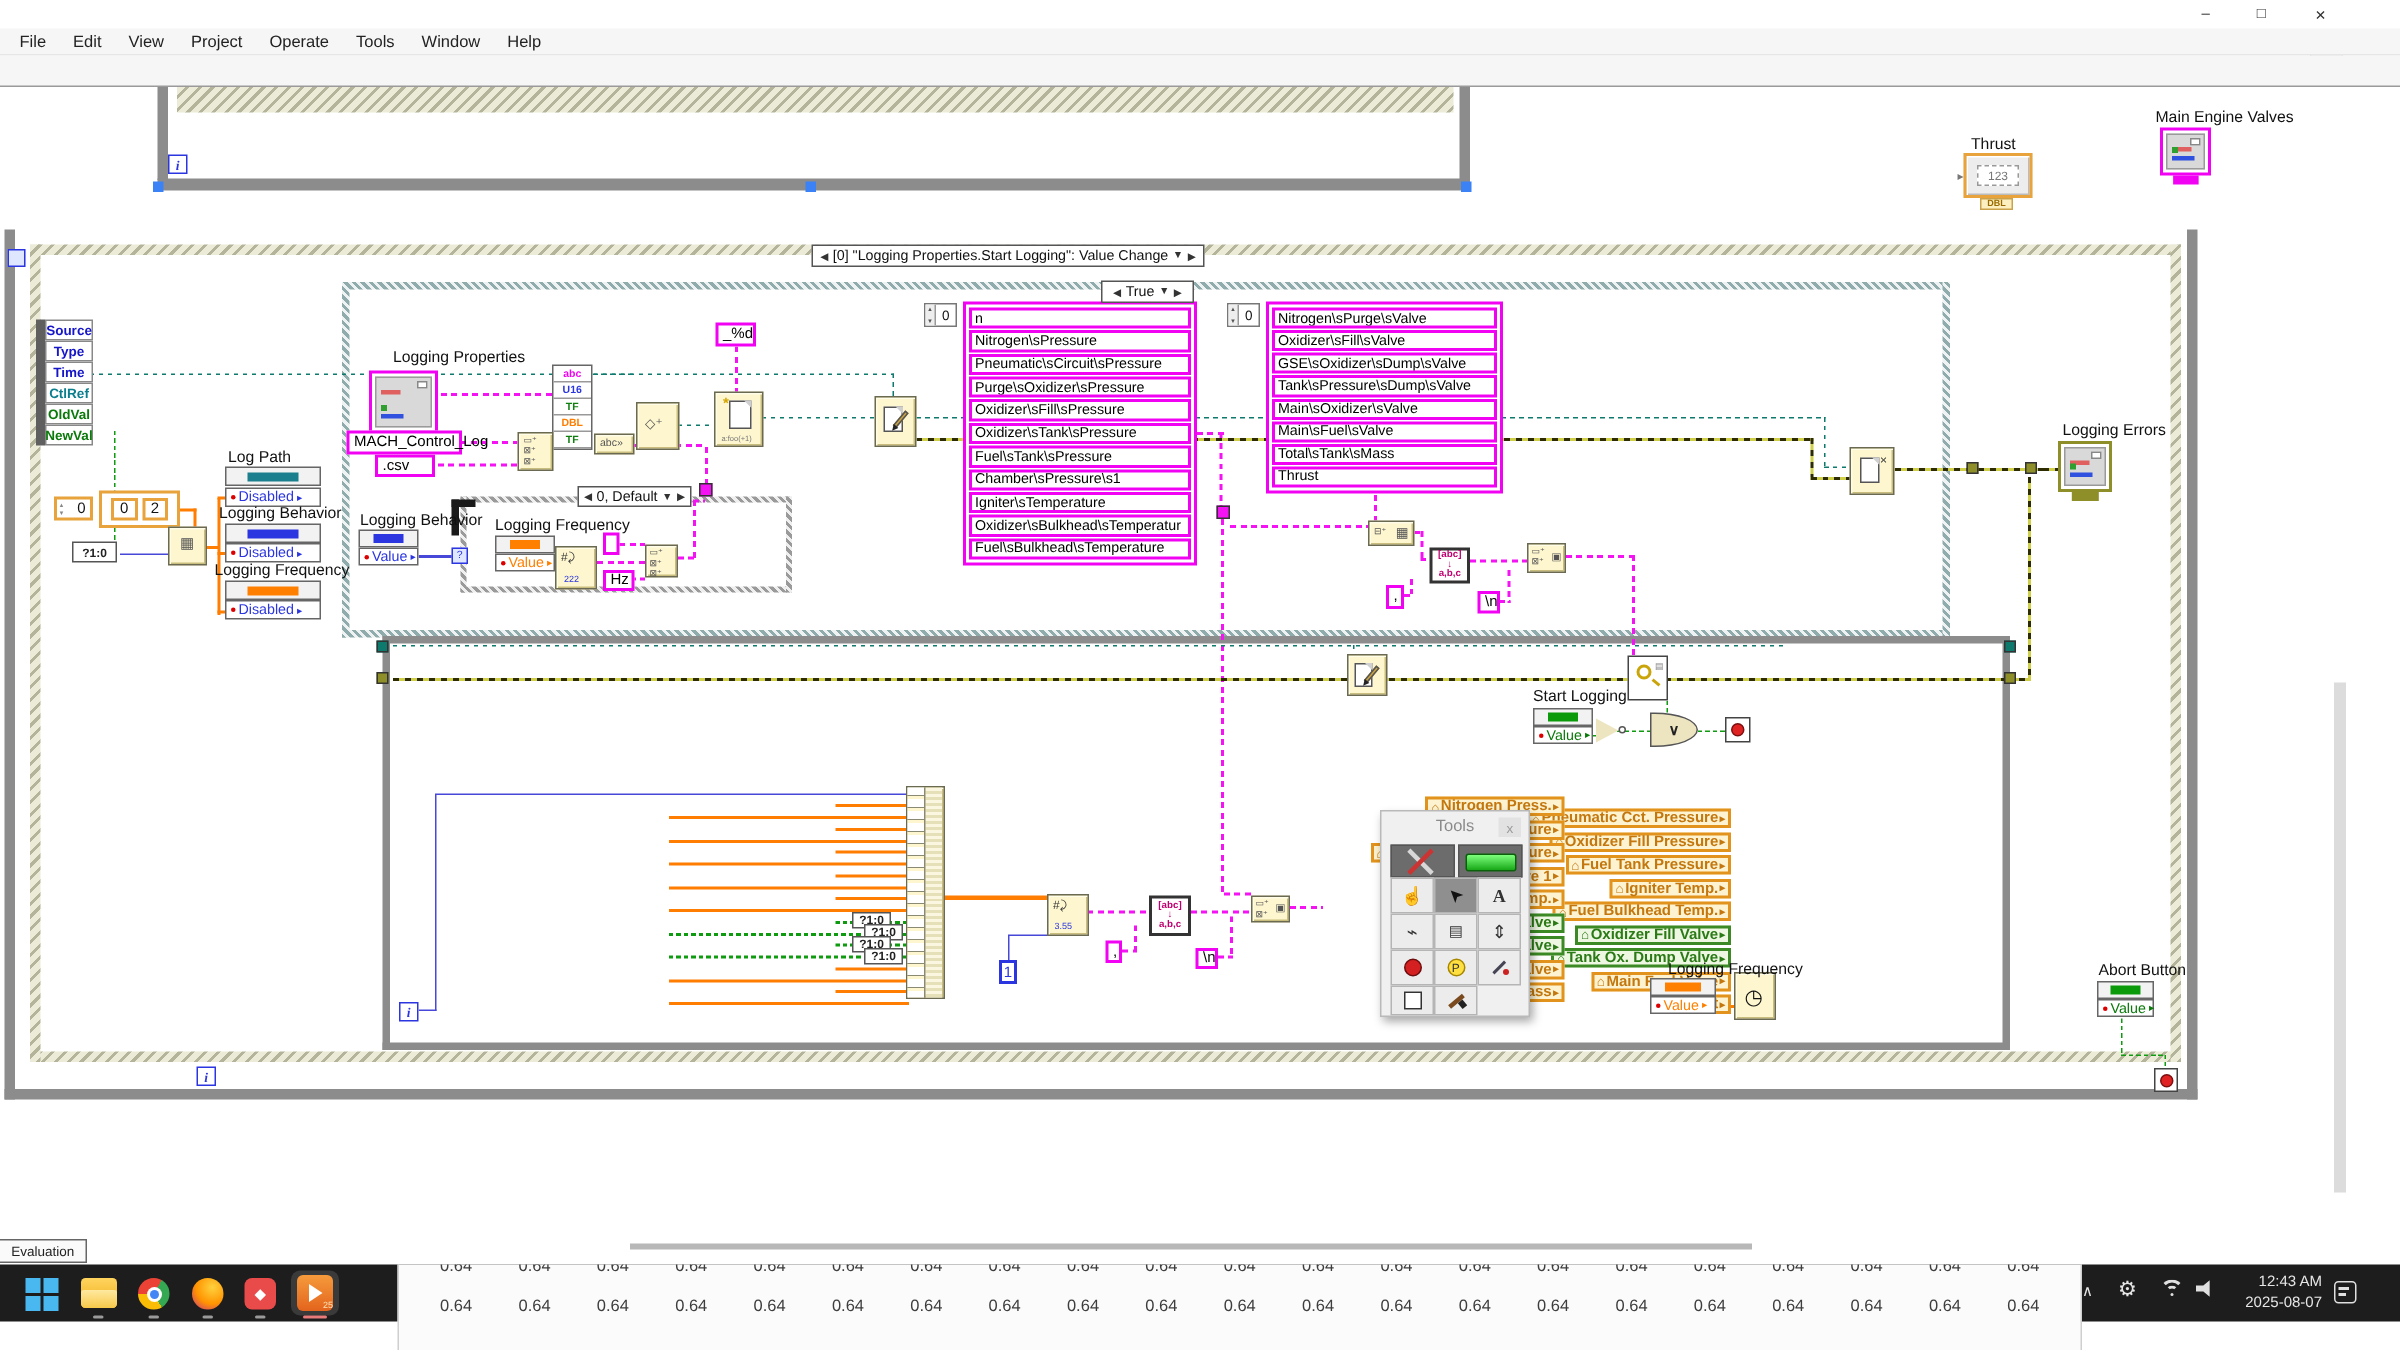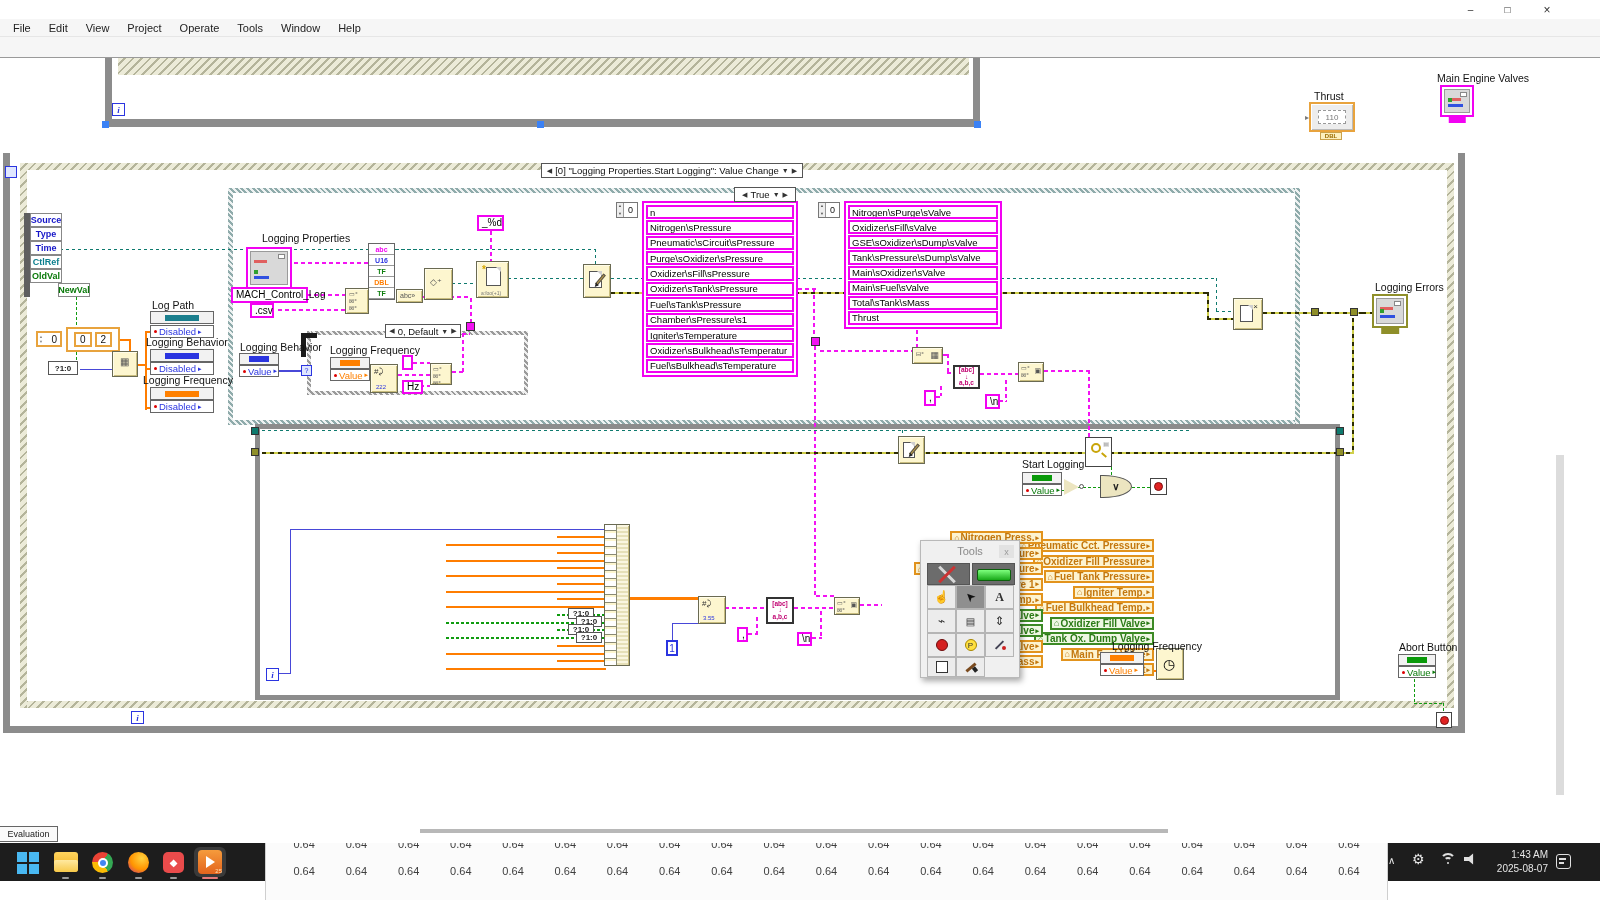--- a/index.html
+++ b/index.html
@@ -162,21 +162,21 @@
   <div class="abs gray" style="left:973px;top:58px;width:7px;height:62px"></div>
   <div class="abs gray" style="left:105px;top:119px;width:875px;height:8px"></div>
   <div class="abs hatch" style="left:118px;top:58px;width:851px;height:17px"></div>
   <div class="iterm" style="left:112px;top:103px">i</div>
   <div class="abs" style="left:102px;top:121px;width:7px;height:7px;background:#3b82f6;z-index:7"></div>
   <div class="abs" style="left:537px;top:121px;width:7px;height:7px;background:#3b82f6;z-index:7"></div>
   <div class="abs" style="left:974px;top:121px;width:7px;height:7px;background:#3b82f6;z-index:7"></div>
 
   <div class="lbl" style="left:1314px;top:90px">Thrust</div>
   <div class="abs" style="left:1309px;top:102px;width:46px;height:30px;border:2px solid #e8a33d;background:#ededed;z-index:6;box-shadow:inset 1px 1px 0 #fff,inset -1px -1px 0 #bbb">
-    <span style="position:absolute;left:7px;top:6px;width:28px;height:14px;background:#fff;border:1px dashed #999;font-size:8px;color:#777;display:flex;align-items:center;justify-content:center">110</span>
+    <span style="position:absolute;left:7px;top:6px;width:28px;height:14px;background:#fff;border:1px dashed #999;font-size:8px;color:#777;display:flex;align-items:center;justify-content:center">123</span>
     <span style="position:absolute;left:-6px;top:9px;font-size:8px;color:#777">▸</span>
   </div>
   <div class="abs" style="left:1320px;top:132px;width:22px;height:8px;background:#fdf0c0;border:1px solid #caa24c;font-size:6px;font-weight:bold;color:#9a6b00;display:flex;align-items:center;justify-content:center;z-index:6">DBL</div>
   <div class="lbl" style="left:1437px;top:72px">Main Engine Valves</div>
   <div class="cluster" style="--c:#f202f2;left:1440px;top:85px;width:34px;height:32px">
       <div class="cin">
         <span class="b1"></span>
         <span class="b2"></span>
         <span class="b3"></span>
         <span class="b4"></span>
@@ -204,21 +204,21 @@
   </div>
   <div class="abs" style="left:5px;top:166px;width:12px;height:12px;border:1px solid #2b35e0;background:#dfe6ff;z-index:6"></div>
 
   <div class="abs" style="left:24px;top:213px;width:6px;height:84px;background:#5f5f5f;z-index:6"></div>
   <div id="ev-rows">
       <div class="ev-row" style="left: 30px; top: 213px; color: rgb(22, 22, 200);">Source</div>
       <div class="ev-row" style="left: 30px; top: 227px; color: rgb(22, 22, 200);">Type</div>
       <div class="ev-row" style="left: 30px; top: 241px; color: rgb(22, 22, 200);">Time</div>
       <div class="ev-row" style="left: 30px; top: 255px; color: rgb(11, 127, 142);">CtlRef</div>
       <div class="ev-row" style="left: 30px; top: 269px; color: rgb(10, 122, 10);">OldVal</div>
-      <div class="ev-row" style="left: 30px; top: 283px; color: rgb(10, 122, 10); margin-left: 28px;">NewVal</div>
+      <div class="ev-row" style="left: 30px; top: 283px; color: rgb(10, 122, 10);">NewVal</div>
     </div>
 
   <div class="numc" style="left:36px;top:331px;width:26px;height:16px;justify-content:flex-end;padding-right:3px">
       <span class="sp" style="position:absolute;left:1px;top:1px;font-size:4px;color:#888">▲<br>▼</span>
       <span>0</span>
     </div>
   <div class="numc" style="left:66px;top:327px;width:54px;height:25px;gap:3px">
     <span style="border:2px solid #e8a33d;padding:0 4px;font-size:10px">0</span>
     <span style="border:2px solid #e8a33d;padding:0 4px;font-size:10px">2</span>
   </div>
@@ -267,21 +267,21 @@
     </div>
   <div class="abs" style="left:368px;top:243px;width:27px;height:57px;background:#fff;border:1px solid #666;display:flex;flex-direction:column;z-index:6" id="unbundle">
       <div class="ub-row" style="color: rgb(242, 2, 242);">abc</div>
       <div class="ub-row" style="color: rgb(43, 53, 224);">U16</div>
       <div class="ub-row" style="color: rgb(15, 127, 15);">TF</div>
       <div class="ub-row" style="color: rgb(255, 125, 0);">DBL</div>
       <div class="ub-row" style="color: rgb(15, 127, 15);">TF</div>
     </div>
 
   <div class="strc" style="left:231px;top:287px;width:77px;height:16px">MACH_Control_Log</div>
-  <div class="strc" style="left:250px;top:303px;width:24px;height:15px">.csv</div>
+  <div class="strc" style="left:250px;top:303px;width:40px;height:15px">.csv</div>
   <div class="strc" style="left:477px;top:215px;width:27px;height:16px">_%d</div>
   <div class="nd" style="left:345px;top:288px;width:24px;height:26px">
       <span style="position:absolute;left:3px;top:2px;font-size:6px;color:#555;line-height:1.2">▭⁺<br>⊠⁺<br>⊠⁺</span>
     </div>
   <div class="nd" style="left:396px;top:289px;width:27px;height:14px">
       <span style="position:absolute;left:3px;top:2px;font-size:7px;color:#555">abc»</span>
     </div>
   <div class="nd" style="left:424px;top:268px;width:29px;height:32px">
       <span style="position:absolute;left:5px;top:8px;font-size:9px;color:#555">◇⁺</span>
     </div>
@@ -719,20 +719,20 @@
 
   <div id="tray">
     <span style="position:absolute;left:8px;top:12px;font-size:10px">∧</span>
     <span style="position:absolute;left:32px;top:8px;font-size:14px">⚙</span>
     <span style="position:absolute;left:60px;top:10px;width:16px;height:12px;overflow:hidden">
       <i style="position:absolute;left:0;top:0;width:16px;height:16px;border:2px solid #e0e0e0;border-radius:50%;border-color:#e0e0e0 transparent transparent transparent"></i>
       <i style="position:absolute;left:4px;top:4px;width:8px;height:8px;border:2px solid #e0e0e0;border-radius:50%;border-color:#e0e0e0 transparent transparent transparent"></i>
       <i style="position:absolute;left:7px;top:9px;width:2px;height:2px;background:#e0e0e0;border-radius:50%"></i>
     </span>
     <span style="position:absolute;left:84px;top:10px;width:14px;height:12px;background:#e0e0e0;clip-path:polygon(0 33%,35% 33%,65% 4%,65% 96%,35% 67%,0 67%)"></span>
-    <span style="position:absolute;left:106px;top:5px;width:62px;text-align:right;font-size:10px;line-height:1.35"><span>1:43 AM</span><br><span>2025-08-07</span></span>
+    <span style="position:absolute;left:106px;top:5px;width:62px;text-align:right;font-size:10px;line-height:1.35"><span>12:43 AM</span><br><span>2025-08-07</span></span>
     <span style="position:absolute;left:176px;top:11px;width:15px;height:15px;border:1.5px solid #e0e0e0;border-radius:3px">
         <i style="position:absolute;left:2px;top:3px;width:7px;height:1.5px;background:#e0e0e0"></i>
         <i style="position:absolute;left:2px;top:7px;width:5px;height:1.5px;background:#e0e0e0"></i>
       </span>
   </div>
 
 </div>
 
 </body></html>

